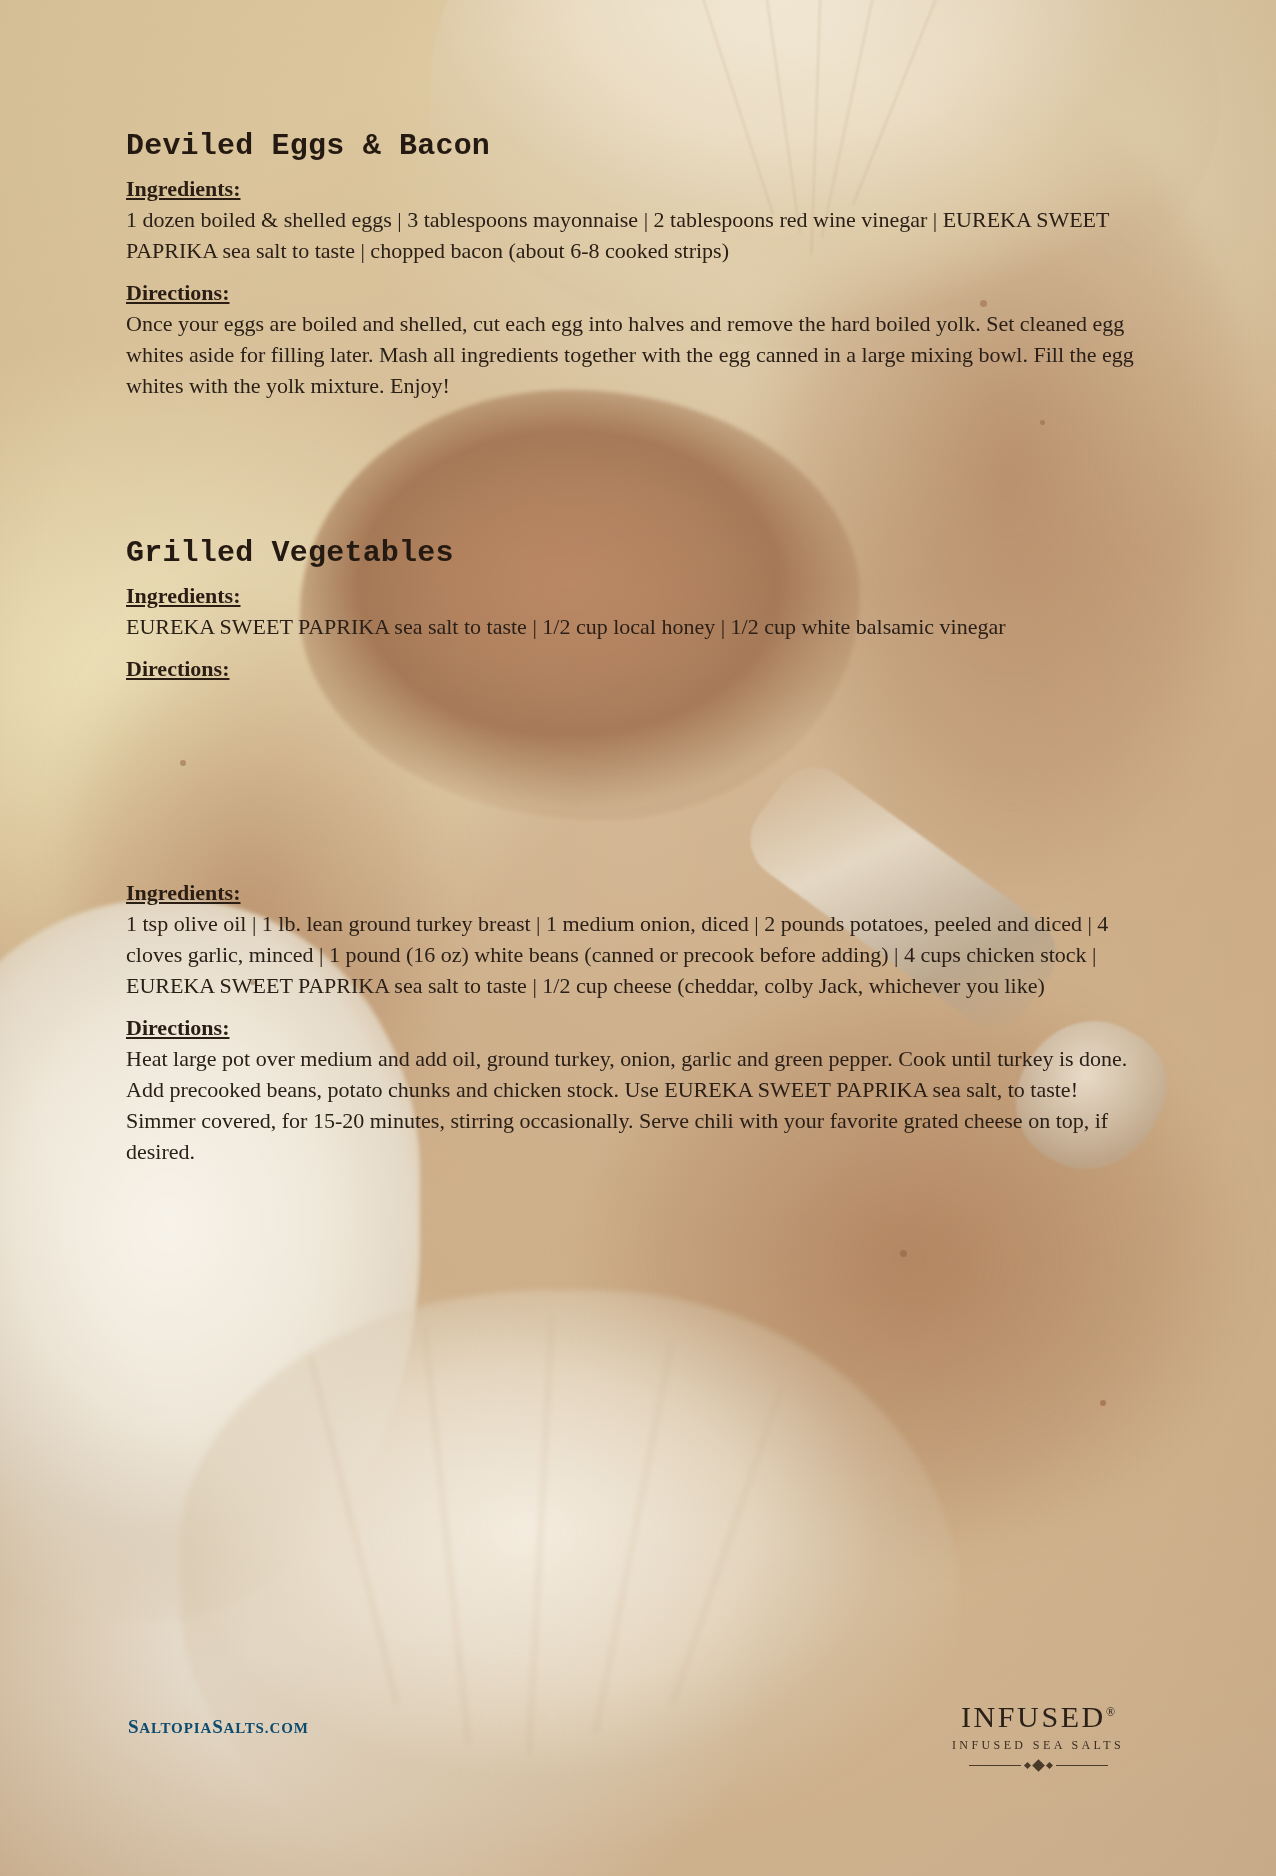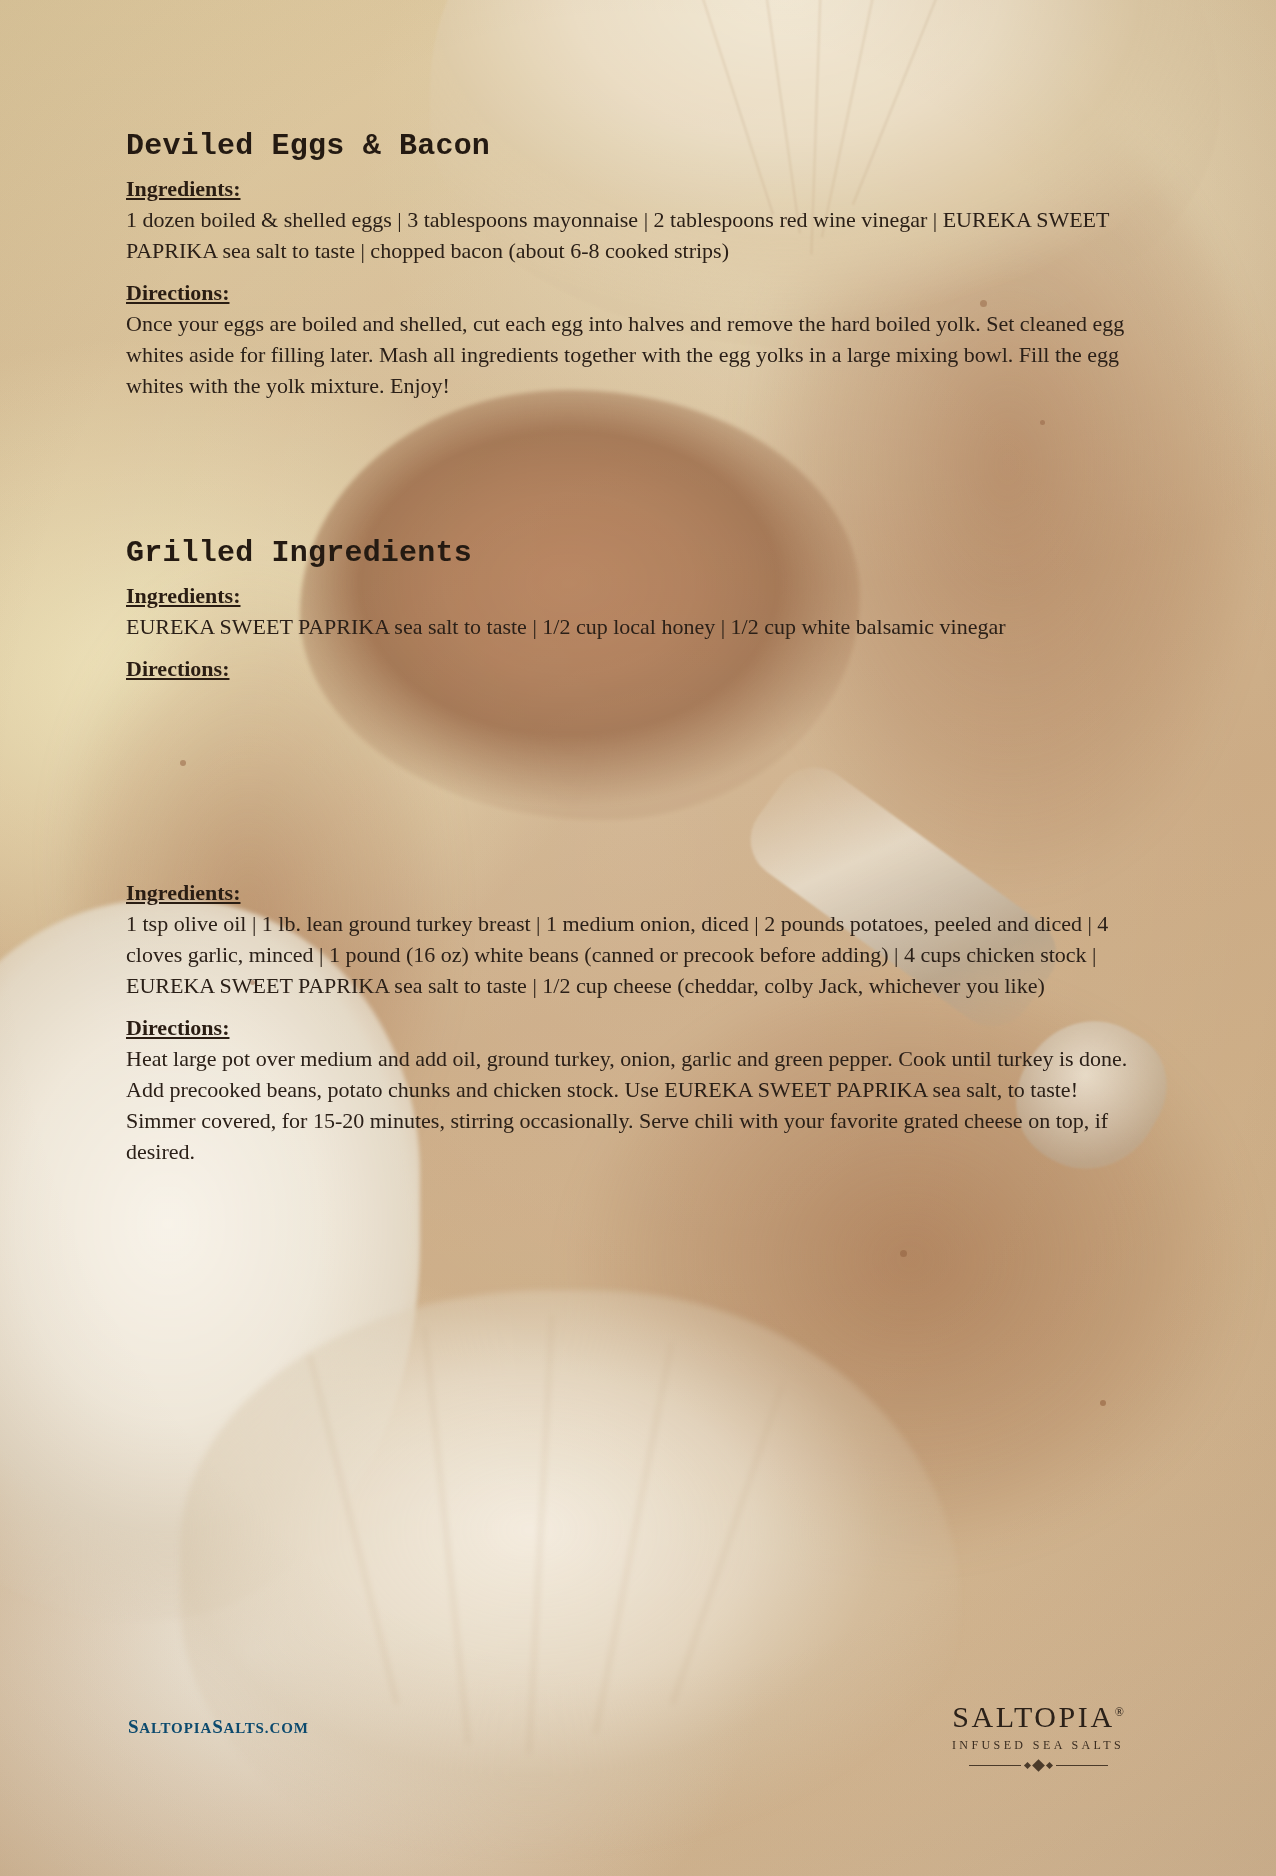--- a/index.html
+++ b/index.html
@@ -296,44 +296,44 @@
   <div class="bg-layer bg-wash"></div>
   <div class="bg-layer bg-vignette"></div>
 
   <div class="content">
 
     <div class="recipe-block" id="block-0">
       <h2 class="recipe-title">Deviled Eggs &amp; Bacon</h2>
       <div class="section-label">Ingredients:</div>
       <p class="section-text">1 dozen boiled &amp; shelled eggs | 3 tablespoons mayonnaise | 2 tablespoons red wine vinegar | EUREKA SWEET PAPRIKA sea salt to taste | chopped bacon (about 6-8 cooked strips)</p>
       <div class="section-label">Directions:</div>
-      <p class="section-text last">Once your eggs are boiled and shelled, cut each egg into halves and remove the hard boiled yolk. Set cleaned egg whites aside for filling later. Mash all ingredients together with the egg yolks in a large mixing bowl. Fill the egg whites with the yolk mixture. Enjoy!</p>
+      <p class="section-text last">Once your eggs are boiled and shelled, cut each egg into halves and remove the hard boiled yolk. Set cleaned egg whites aside for filling later. Mash all ingredients together with the egg canned in a large mixing bowl. Fill the egg whites with the yolk mixture. Enjoy!</p>
     </div>
 
     <div class="recipe-block" id="block-1">
-      <h2 class="recipe-title">Grilled Ingredients</h2>
+      <h2 class="recipe-title">Grilled Vegetables</h2>
       <div class="section-label">Ingredients:</div>
       <p class="section-text">EUREKA SWEET PAPRIKA sea salt to taste | 1/2 cup local honey | 1/2 cup white balsamic vinegar</p>
       <div class="section-label">Directions:</div>
     </div>
 
     <div class="recipe-block" id="block-2">
       <div class="section-label">Ingredients:</div>
       <p class="section-text">1 tsp olive oil | 1 lb. lean ground turkey breast | 1 medium onion, diced | 2 pounds potatoes, peeled and diced | 4 cloves garlic, minced | 1 pound (16 oz) white beans (canned or precook before adding) | 4 cups chicken stock | EUREKA SWEET PAPRIKA sea salt to taste | 1/2 cup cheese (cheddar, colby Jack, whichever you like)</p>
       <div class="section-label gap-before-label">Directions:</div>
       <p class="section-text last">Heat large pot over medium and add oil, ground turkey, onion, garlic and green pepper. Cook until turkey is done. Add precooked beans, potato chunks and chicken stock. Use EUREKA SWEET PAPRIKA sea salt, to taste! Simmer covered, for 15-20 minutes, stirring occasionally. Serve chili with your favorite grated cheese on top, if desired.</p>
     </div>
 
     <div class="footer-url">
       <span><span>S</span><span class="small-caps">A</span><span class="small-caps">L</span><span class="small-caps">T</span><span class="small-caps">O</span><span class="small-caps">P</span><span class="small-caps">I</span><span class="small-caps">A</span><span>S</span><span class="small-caps">A</span><span class="small-caps">L</span><span class="small-caps">T</span><span class="small-caps">S</span><span class="small-caps">.</span><span class="small-caps">C</span><span class="small-caps">O</span><span class="small-caps">M</span></span>
     </div>
 
     <div class="brand">
       <div class="brand-name">
-        <span>SALTOPIA</span><span class="brand-reg">®</span>
+        <span>INFUSED</span><span class="brand-reg">®</span>
       </div>
       <div class="brand-tag">INFUSED SEA SALTS</div>
       <div class="brand-rule">
         <span class="line"></span>
         <span class="dot"></span>
         <span class="diamond-lg"></span>
         <span class="dot"></span>
         <span class="line"></span>
       </div>
     </div>

